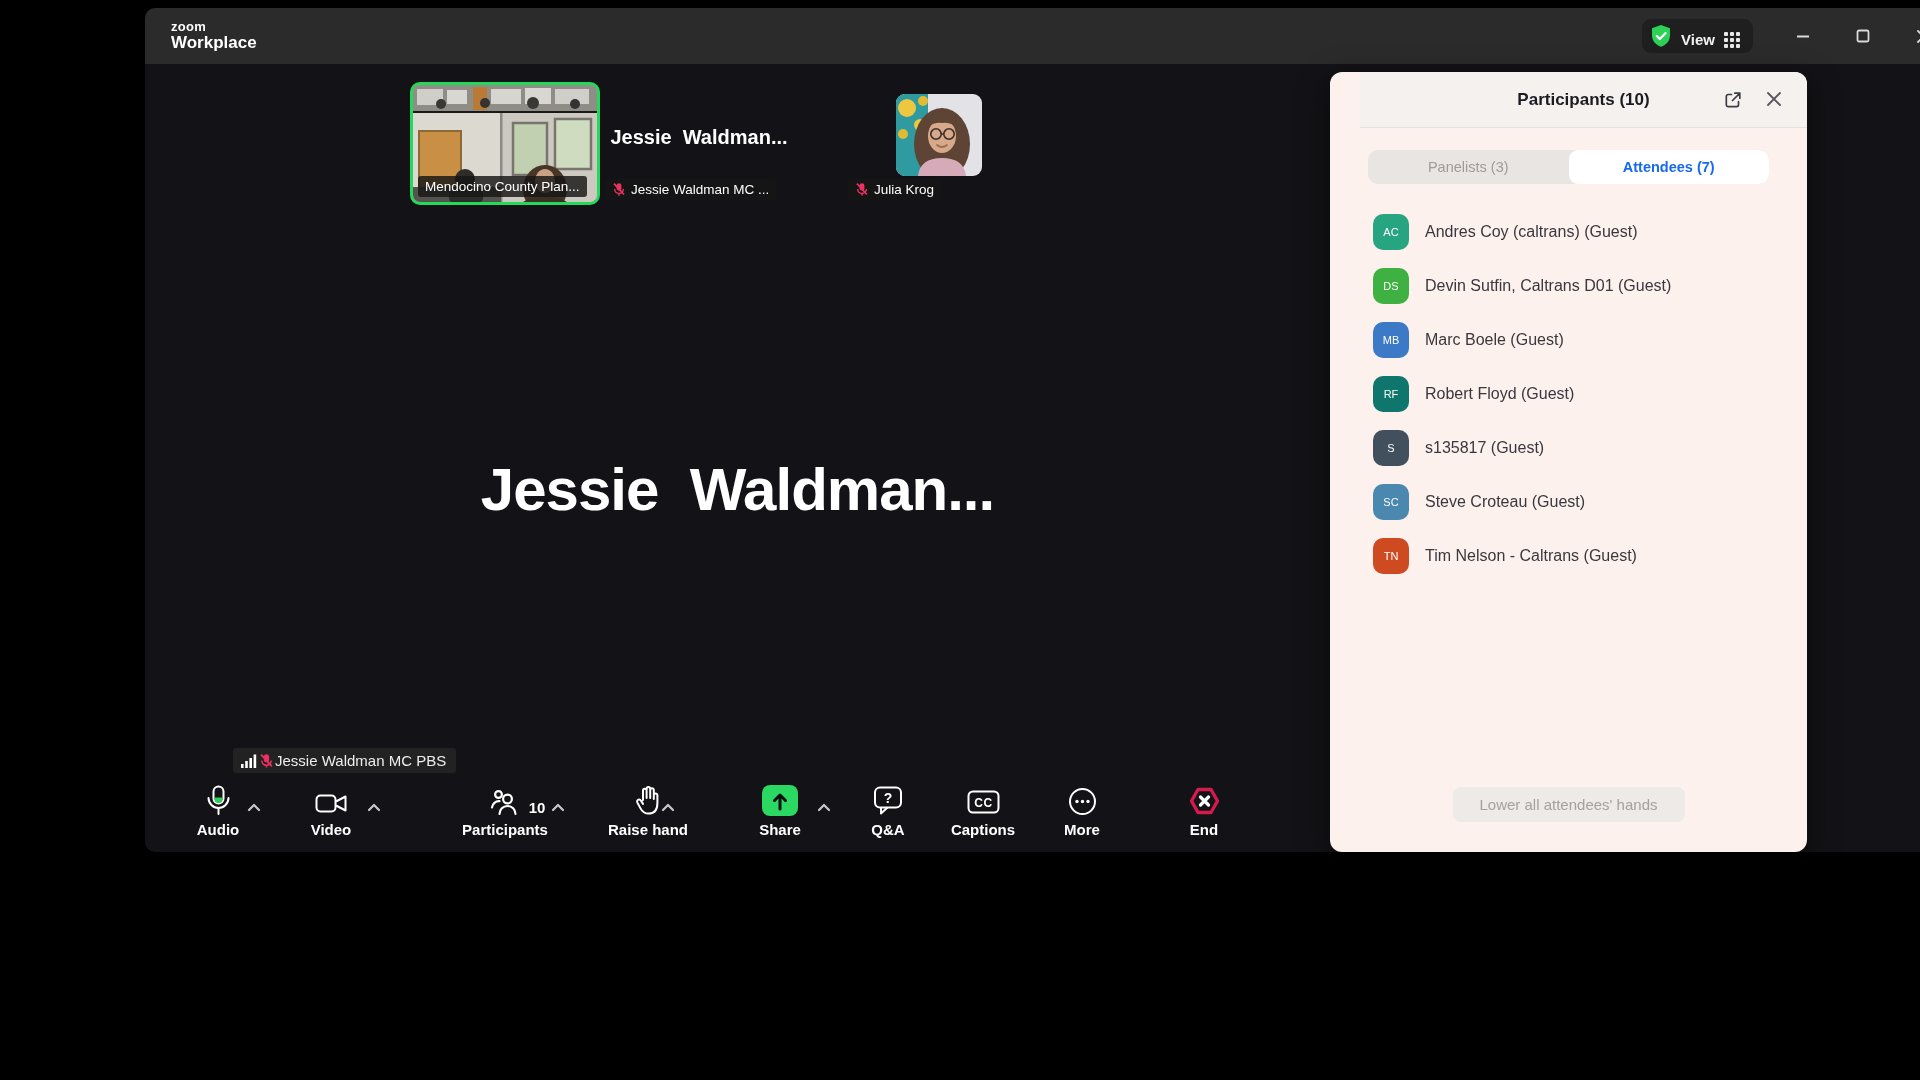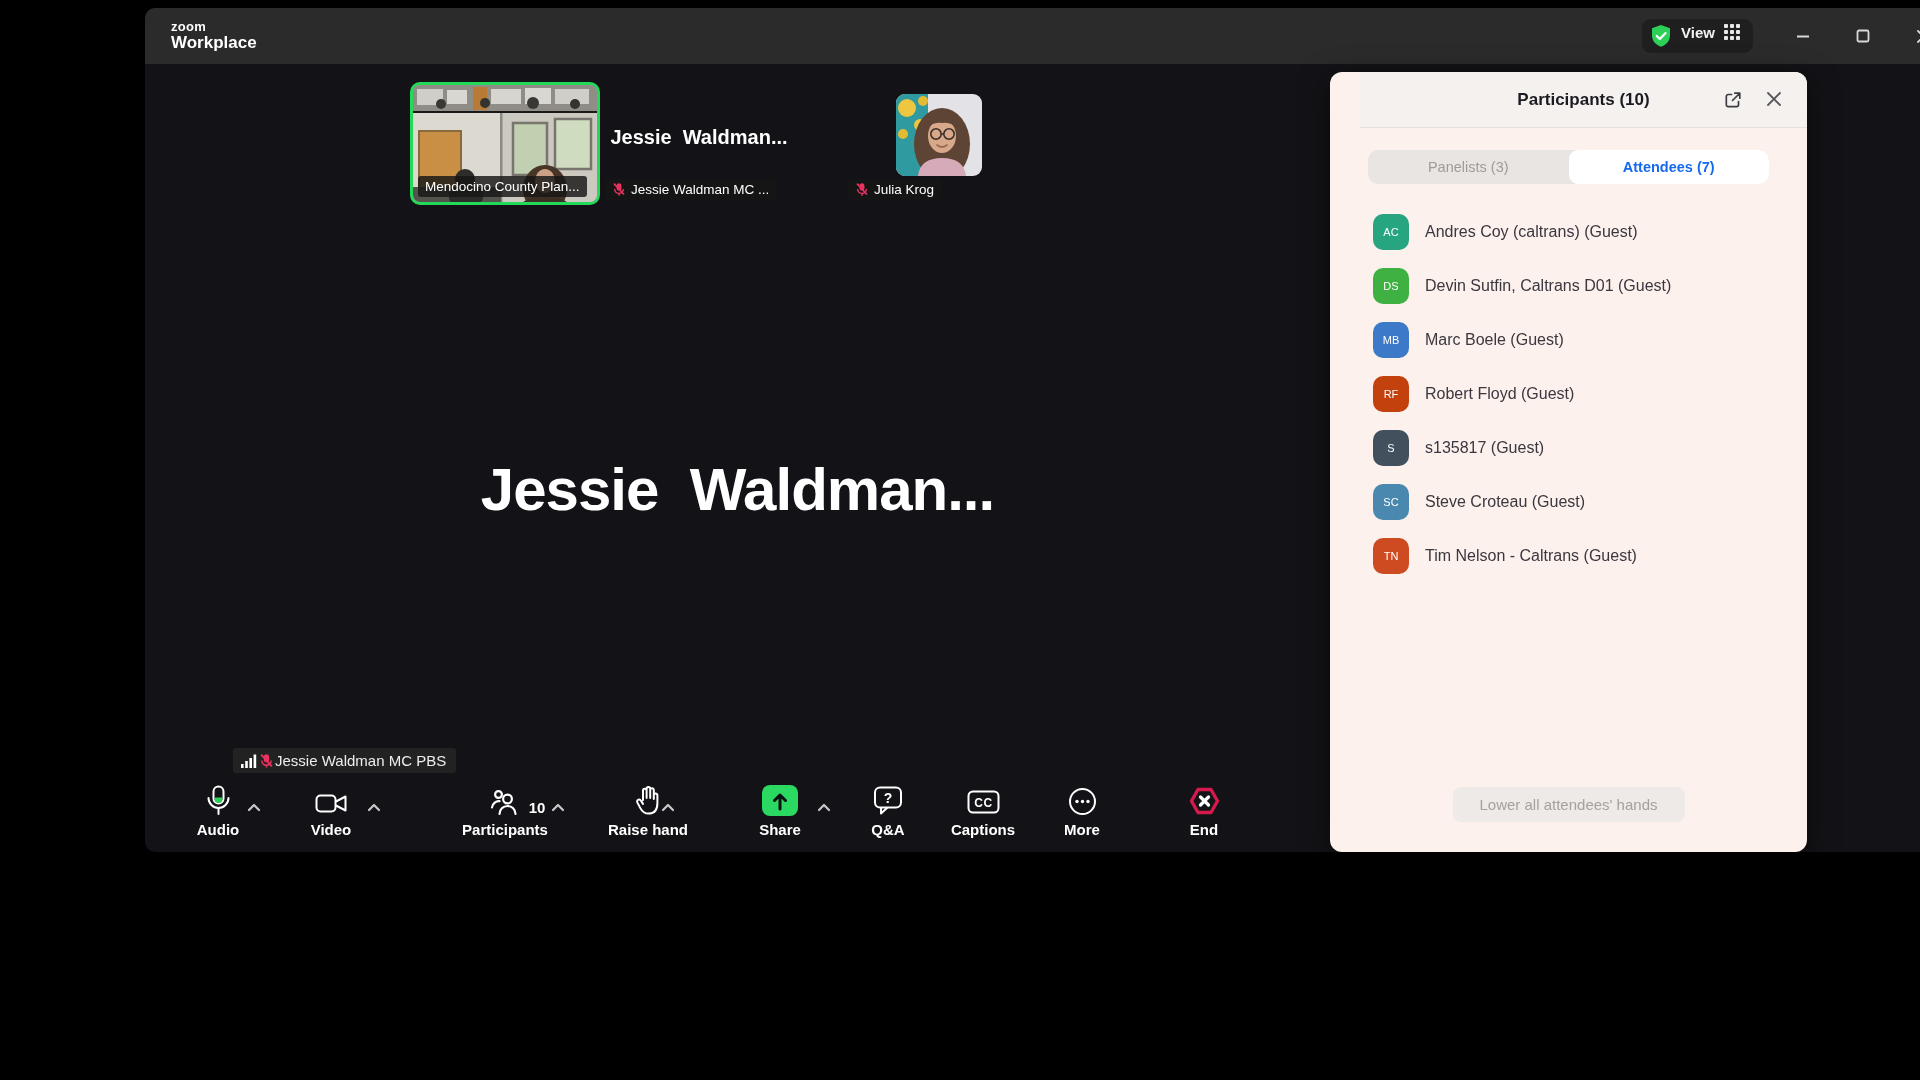--- a/index.html
+++ b/index.html
@@ -10,21 +10,21 @@
   
   .window { position:absolute; left:145px; top:8px; width:1810px; height:844px;
             background:#131317; border-radius:10px; overflow:hidden; }
 
   .titlebar { position:relative; height:56px; background:#2b2b2b;
               display:flex; align-items:center; }
   .logo { margin-left:26px; color:#fff; line-height:1.05; }
   .logo .l1 { font-size:13px; font-weight:bold; letter-spacing:.3px; }
   .logo .l2 { font-size:17px; font-weight:bold; }
   .tb-spacer { flex:1; }
-  .view-pill { display:flex; align-items:flex-start; gap:9px; background:#1f1f1f;
+  .view-pill { display:flex; align-items:flex-end; gap:9px; background:#1f1f1f;
                border-radius:9px; padding:5px 13px 5px 8px; margin-right:42px;
                color:#f2f2f2; font-size:15px; font-weight:bold; cursor:default; }
   .winbtns { display:flex; align-items:center; gap:44px; margin-right:24px; }
   .winbtn { display:flex; align-items:center; justify-content:center; width:16px; height:16px; }
 
   
   .tile { position:absolute; top:74px; height:123px; border-radius:10px; }
   .tile-label { position:absolute; left:5px; bottom:5px; max-width:calc(100% - 8px);
                 display:inline-flex; align-items:center; gap:5px;
                 background:rgba(22,22,22,.82); border-radius:3px; padding:3px 7px;
@@ -395,21 +395,21 @@
     <span class="avatar" style="background: rgb(63, 177, 66);">DS</span>
     <span class="pname">Devin Sutfin, Caltrans D01 (Guest)</span>
   </div>
 
   <div class="row">
     <span class="avatar" style="background: rgb(60, 121, 198);">MB</span>
     <span class="pname">Marc Boele (Guest)</span>
   </div>
 
   <div class="row">
-    <span class="avatar" style="background: #c2410c;">RF</span>
+    <span class="avatar" style="background: #0f766e;">RF</span>
     <span class="pname">Robert Floyd (Guest)</span>
   </div>
 
   <div class="row">
     <span class="avatar" style="background: rgb(66, 80, 93);">S</span>
     <span class="pname">s135817 (Guest)</span>
   </div>
 
   <div class="row">
     <span class="avatar" style="background: rgb(74, 136, 176);">SC</span>

